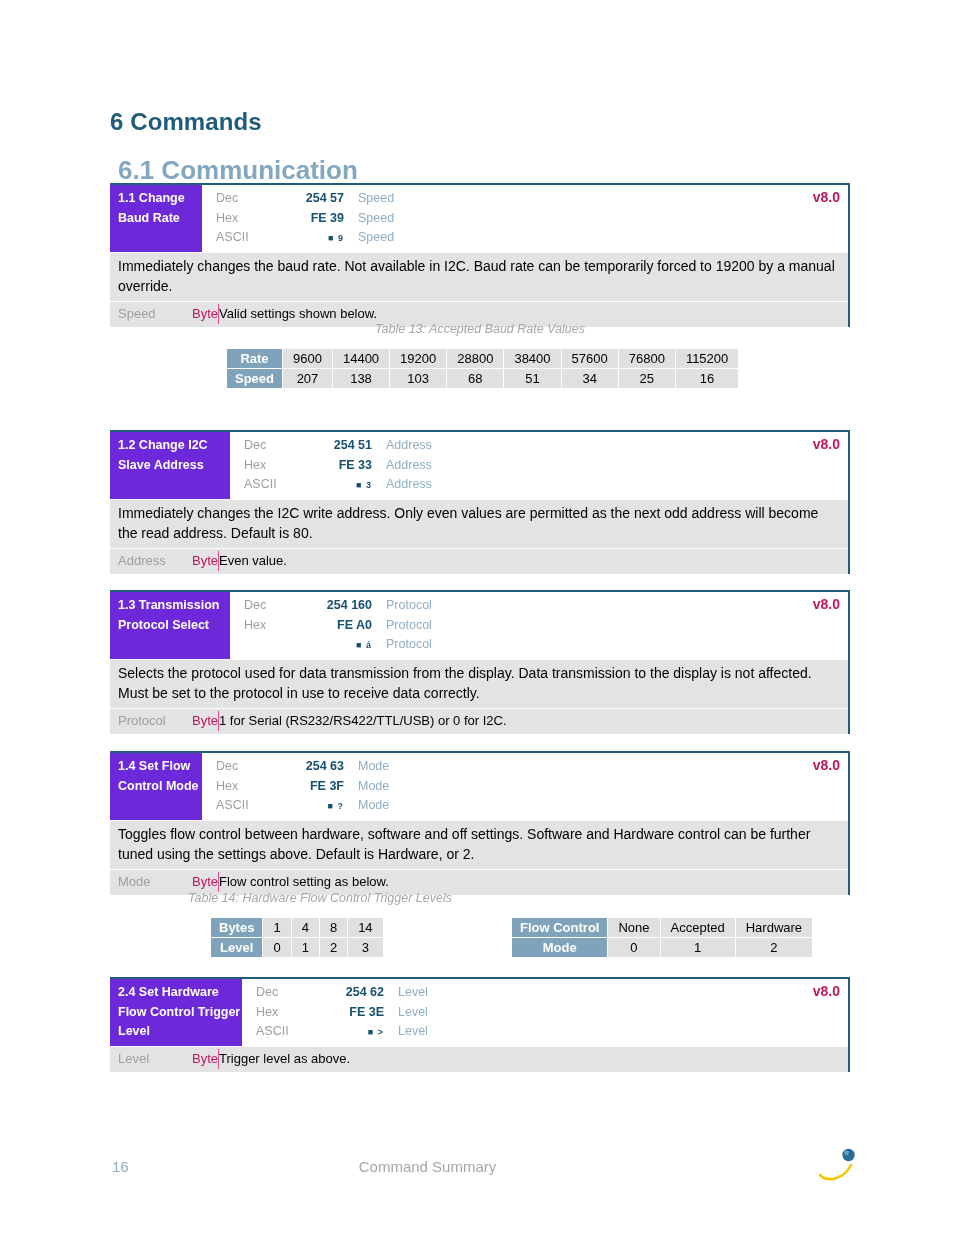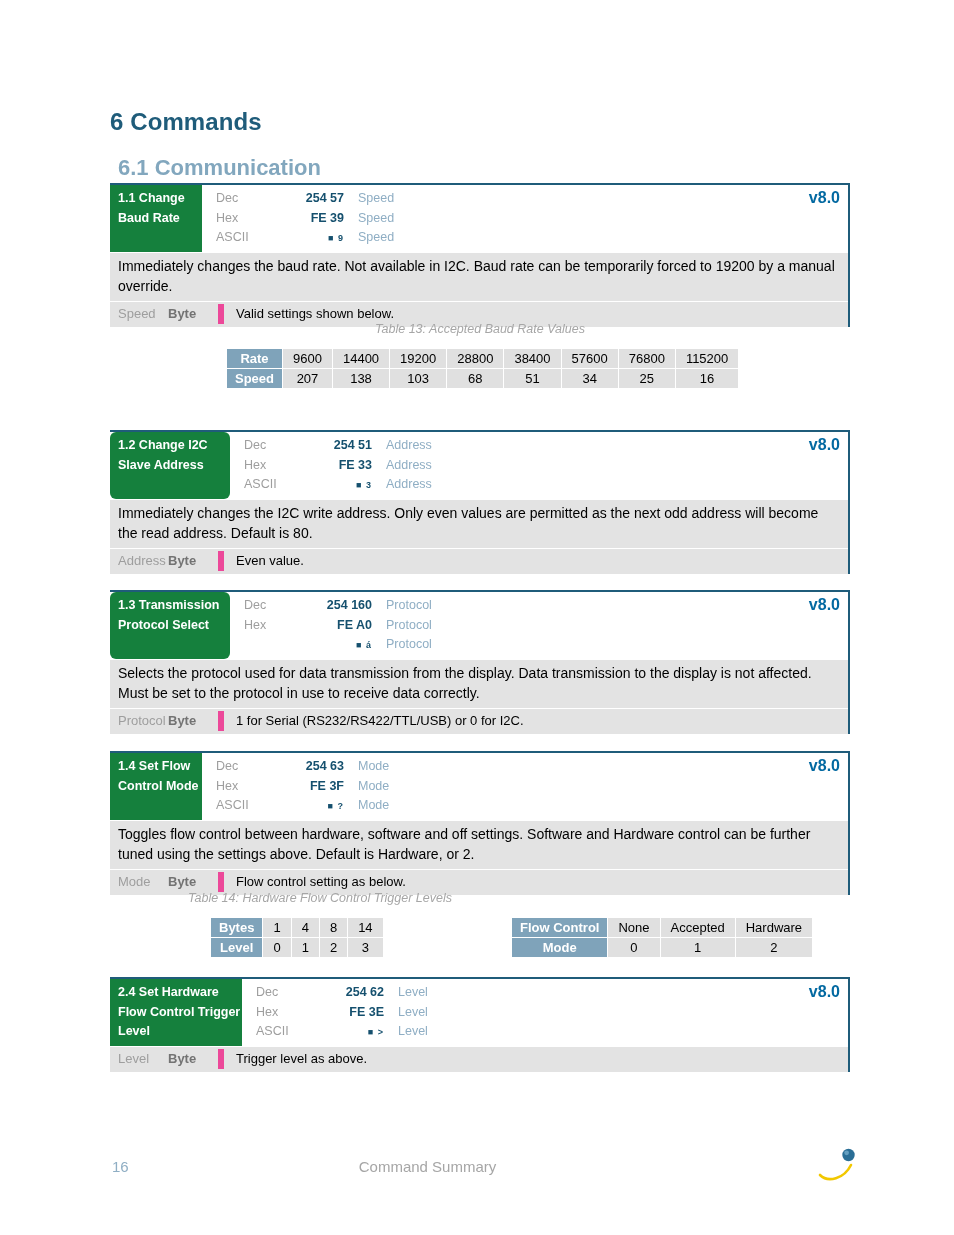--- a/index.html
+++ b/index.html
@@ -26,48 +26,48 @@
     position: absolute;
     left: 110px; top: 108px;
     font-size: 24px;
     font-weight: bold;
     color: #1F5C7A;
     letter-spacing: 0.1px;
   }
   .h2 {
     position: absolute;
     left: 118px; top: 155px;
-    font-size: 22px;
+    font-size: 26px;
     font-weight: bold;
     color: #82A7BE;
   }
 
   
   .cmd {
     position: absolute;
     left: 110px;
     width: 740px;
     border-top: 2px solid #1F5C7A;
     border-right: 2px solid #1F5C7A;
   }
   .cmd-head {
     display: flex;
     background: #ffffff;
     position: relative;
   }
   .cmd-name {
     width: 92px;
-    background: #15803d;
+    background: #6d28d9;
     color: #ffffff;
     font-weight: bold;
     font-size: 12.5px;
     line-height: 19.5px;
     padding: 4px 0 4px 8px;
   }
-  .cmd-name.wide { width: 120px; border-radius: 6px; }
+  .cmd-name.wide { width: 120px; }
   .cmd-name.wide2 { width: 132px; }
   .cmd-rows {
     flex: 1;
     padding: 4px 0 4px 0;
     position: relative;
   }
   .cmd-row {
     display: flex;
     align-items: baseline;
     line-height: 19.5px;
@@ -90,22 +90,22 @@
   .r-param {
     padding-left: 14px;
     color: #8FAEC4;
     font-size: 12.5px;
   }
   .cmd-ver {
     position: absolute;
     right: 8px;
     top: 4px;
     font-weight: bold;
-    font-size: 16px;
-    color: #0369a1;
+    font-size: 14px;
+    color: #be185d;
   }
   .sq { font-size: 9px; vertical-align: 1px; letter-spacing: 1px; }
 
   .cmd-desc {
     background: #E3E3E3;
     border-top: 1px solid #ffffff;
     font-size: 14px;
     line-height: 20.5px;
     padding: 3px 10px 4px 8px;
     color: #000;
@@ -119,26 +119,26 @@
     line-height: 20px;
     padding: 2px 0 3px 0;
   }
   .p-name {
     width: 58px;
     padding-left: 8px;
     color: #9E9E9E;
   }
   .p-type {
     width: 50px;
-    font-weight: bold;
-    color: #737373;
+    font-weight: normal;
+    color: #be185d;
+    text-align: right;
   }
   .p-desc {
-    padding-left: 12px;
-    border-left: 6px solid #ec4899;
+    border-left: 1px solid #ec4899;
     flex: 1;
     color: #000;
   }
 
   
   .tbl-caption {
     position: absolute;
     font-size: 12.5px;
     font-style: italic;
     color: #A6A6A6;

